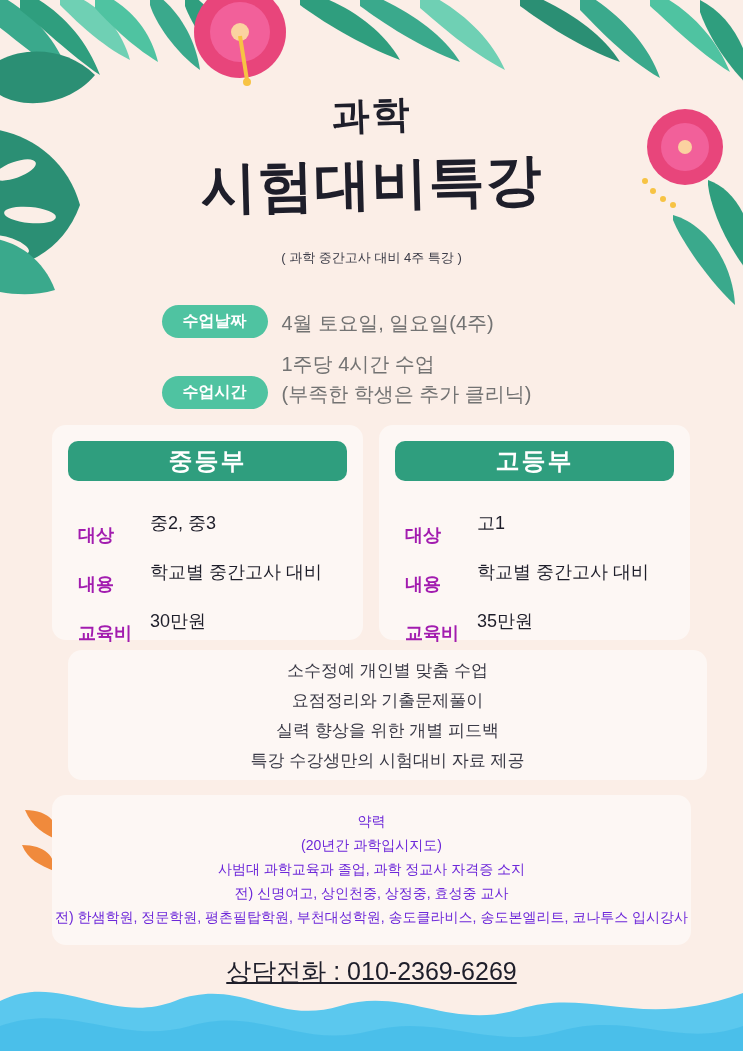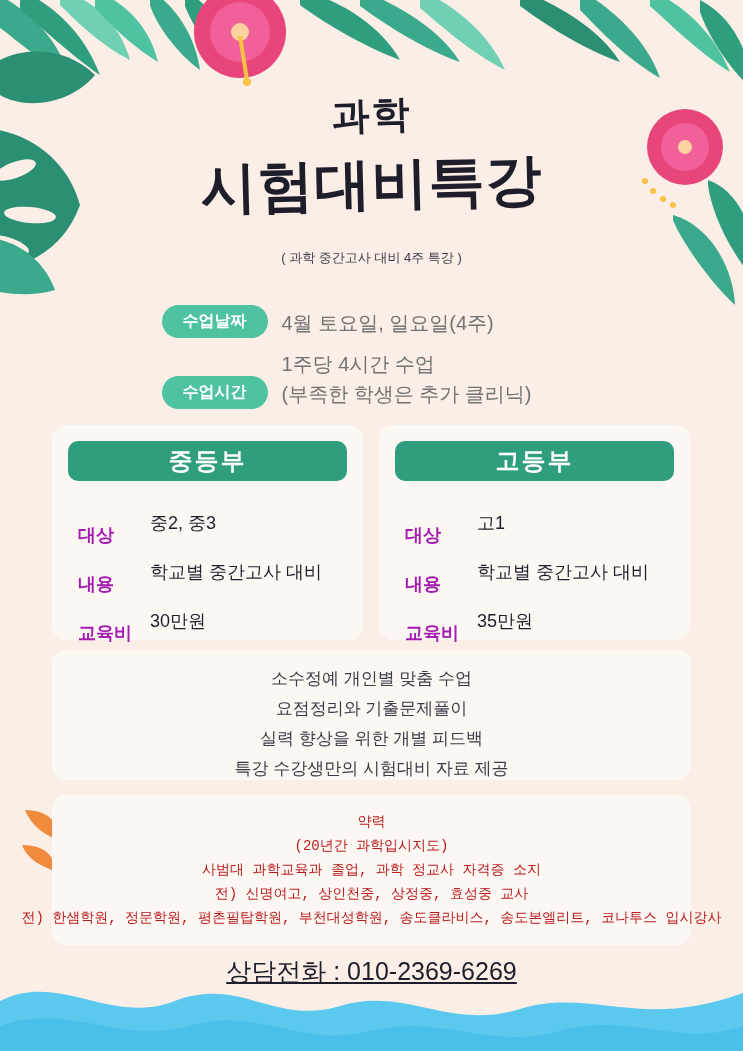--- a/index.html
+++ b/index.html
@@ -137,29 +137,29 @@
   }
   .cval {
     color: #1e1e2a;
     font-size: 18px;
   }
 
   
   .features {
     position: absolute;
     top: 650px;
-    left: 52px;
+    left: 68px;
     width: 639px;
     height: 130px;
     background: #fdf7f4;
     border-radius: 14px;
     display: flex;
     flex-direction: column;
     align-items: center;
-    justify-content: flex-end;
+    justify-content: center;
     gap: 7px;
   }
   .features div {
     font-size: 17px;
     color: #3a3a46;
   }
 
   
   .profile {
     position: absolute;
@@ -171,24 +171,23 @@
     border-radius: 14px;
     display: flex;
     flex-direction: column;
     align-items: center;
     justify-content: center;
     gap: 6px;
     padding: 0 8px;
   }
   .profile div {
     font-size: 14px;
-    color: #b91c1c;
+    color: #6d28d9;
     text-align: center;
     white-space: nowrap;
-    font-family: Liberation Mono, monospace;
   }
   .profile .p-title { font-size: 14px; }
 
   .phone {
     position: absolute;
     top: 955px;
     left: 0; width: 743px;
     text-align: center;
     font-size: 25px;
     color: #1e1e2a;

